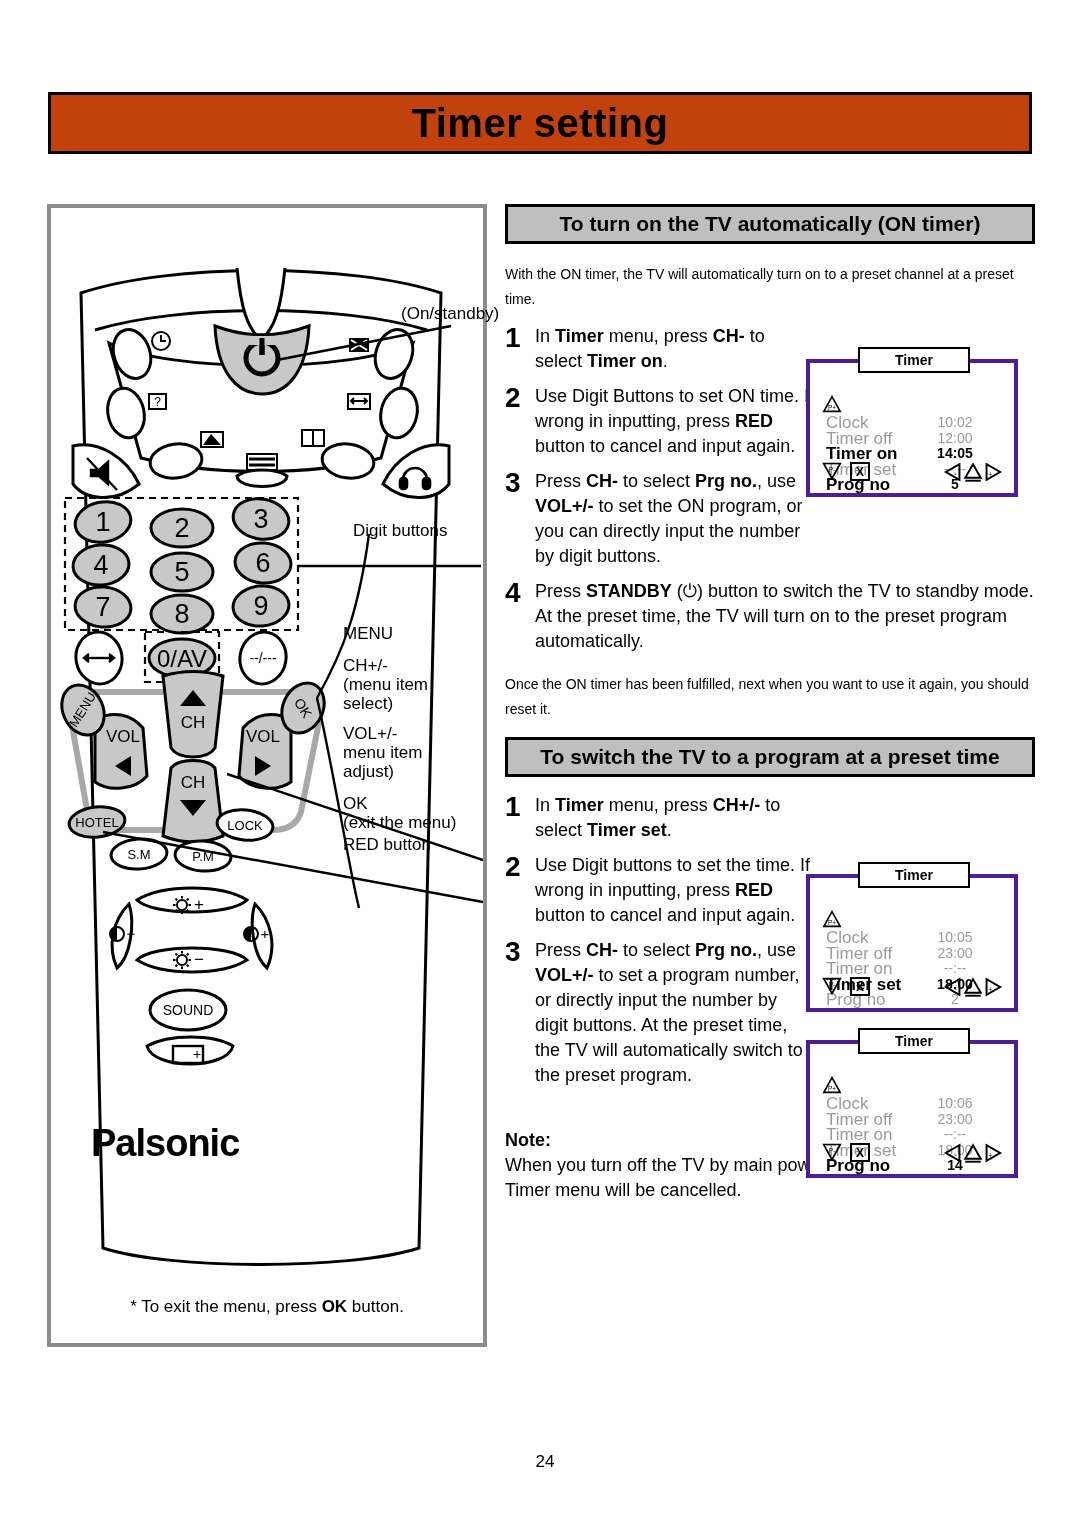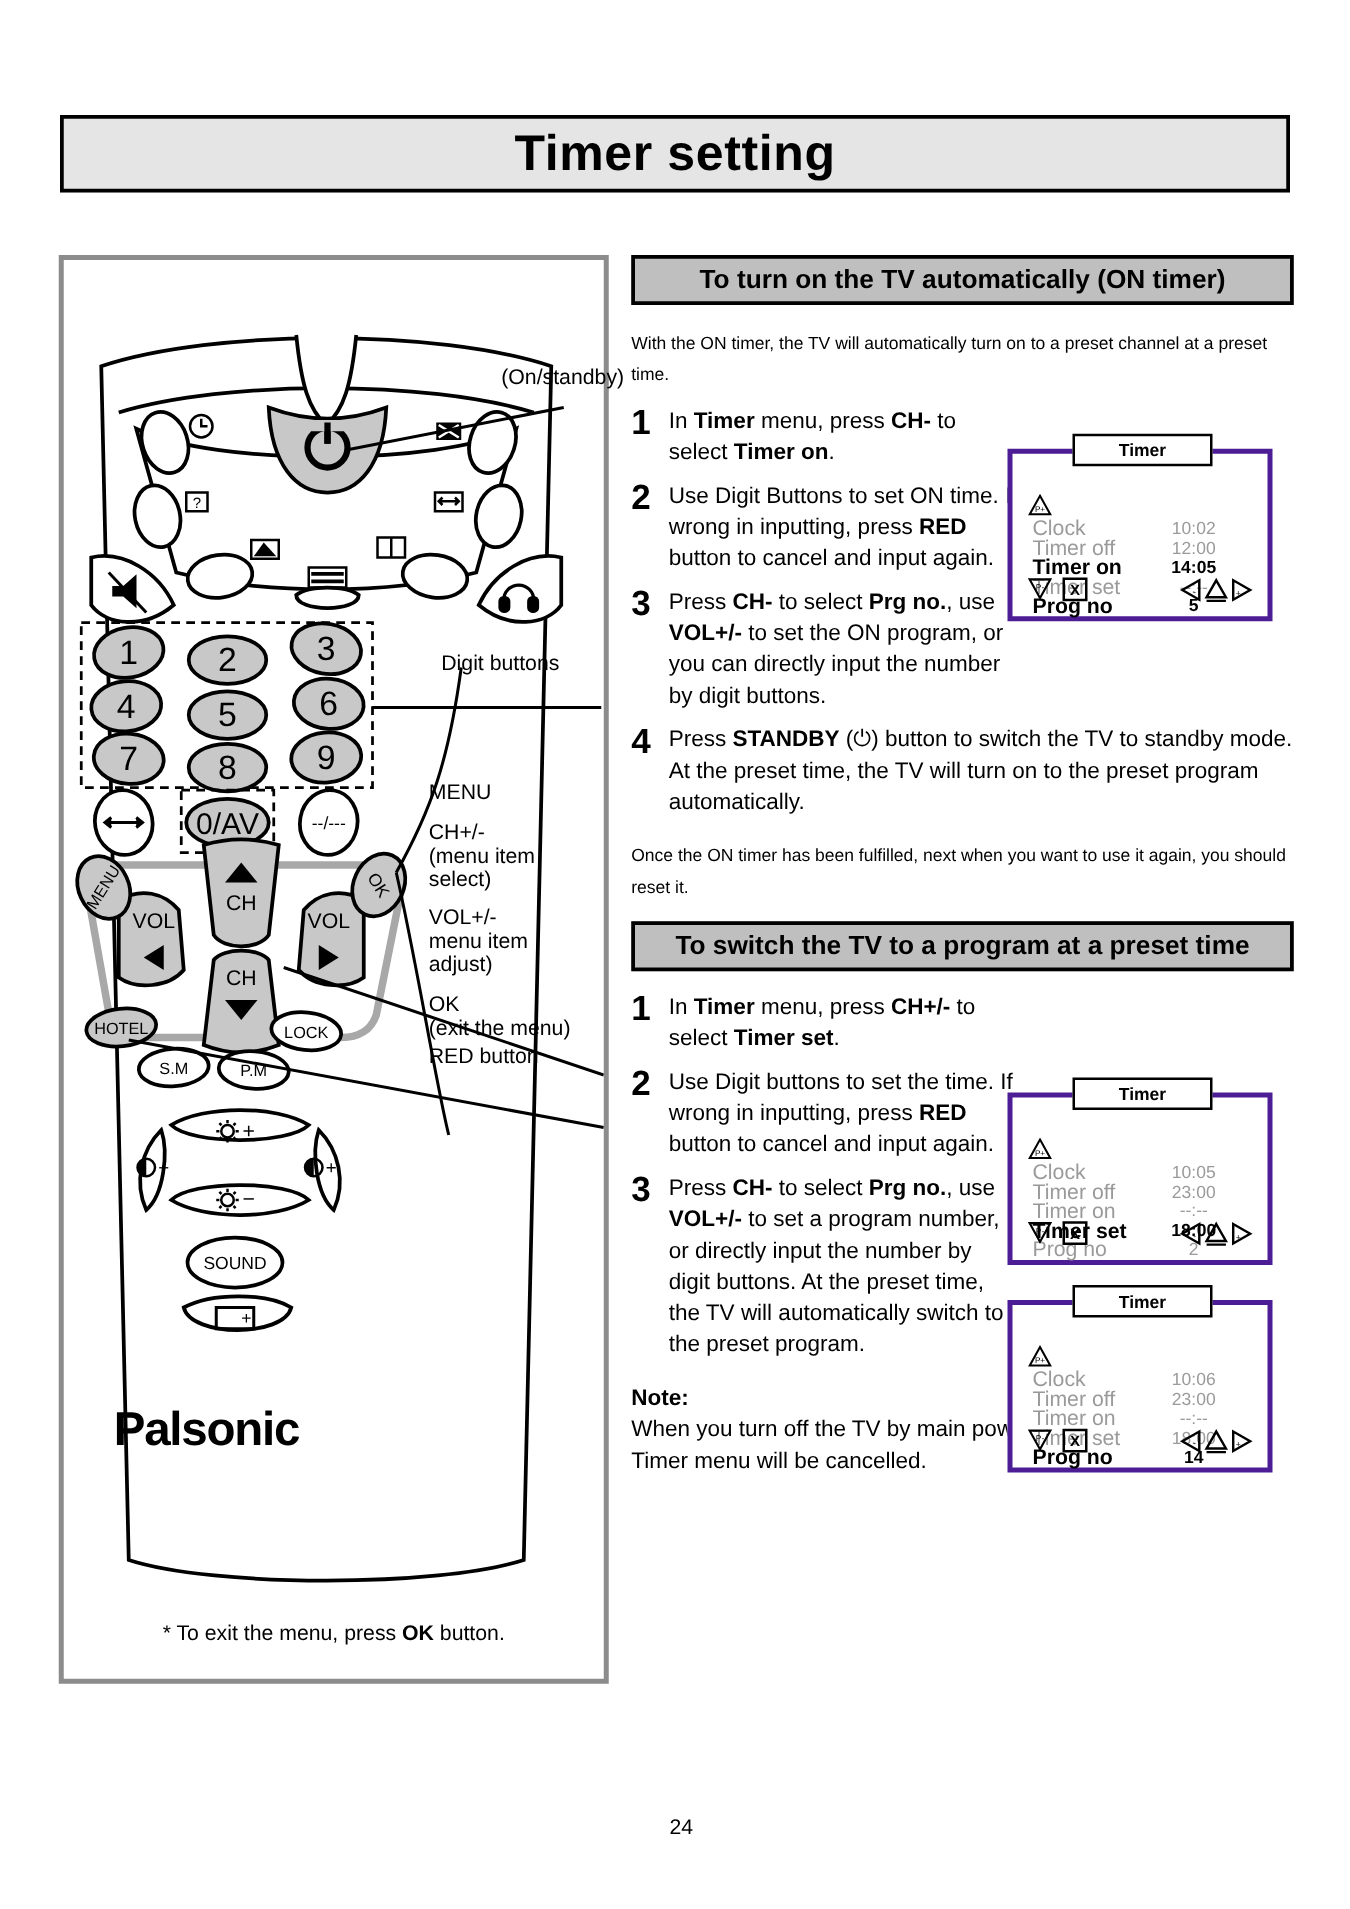--- a/index.html
+++ b/index.html
@@ -1,21 +1,21 @@
 <!DOCTYPE html>
 <html><head>
 <meta charset="utf-8">
 <style>
   html,body{margin:0;padding:0;background:#fff;}
   body{width:1080px;height:1527px;position:relative;font-family:"Liberation Sans",sans-serif;color:#000;overflow:hidden;}
 
   
   .title-banner{
     position:absolute;left:48px;top:92px;width:984px;height:62px;
-    background:#e5e5e5;border:3px solid #000;box-sizing:border-box;
+    background:#c2410c;border:3px solid #000;box-sizing:border-box;
     display:flex;align-items:center;justify-content:center;
   }
   .title-banner .t{font-size:40px;font-weight:bold;letter-spacing:.5px;}
 
   
   .left-panel{
     position:absolute;left:47px;top:204px;width:440px;height:1143px;
     border:4px solid #8c8c8c;box-sizing:border-box;background:#fff;
   }
   .remote-svg{position:absolute;left:0;top:0;}
@@ -37,21 +37,21 @@
   .step{display:flex;align-items:flex-start;margin-bottom:10px;}
   .step-num{
     font-size:28px;font-weight:bold;width:30px;flex:0 0 30px;
     line-height:24px;padding-top:2px;
   }
   .step-txt{font-size:18px;line-height:25px;}
   .step-txt b{font-weight:bold;}
   .narrow .step-txt{max-width:280px;}
   .wide  .step-txt{max-width:525px;}
 
-  .note-blk{margin-top:18px;}
+  .note-blk{margin-top:40px;}
   .note-lbl{font-size:18px;font-weight:bold;line-height:25px;}
   .note-txt{font-size:18px;line-height:25px;}
 
   
   .osd{position:absolute;width:212px;height:150px;}
   .osd-frame{
     position:absolute;left:0;top:12px;width:212px;height:138px;
     border:4px solid #4c1d95;box-sizing:border-box;background:#fff;
   }
   .osd-tab{
@@ -293,21 +293,21 @@
     <line class="lead" x1="247" y1="358" x2="430" y2="358"></line>
 
     <path class="lead" d="M266 490 C 294 440, 308 400, 318 326"></path>
     <path class="lead" d="M266 490 C 282 560, 298 660, 308 700"></path>
 
     <line class="lead" x1="176" y1="566" x2="432" y2="652"></line>
 
     <line class="lead" x1="52" y1="624" x2="432" y2="694"></line>
   </svg>
 
-  <div style="position:absolute;left:350px;top:84px;font-size:17px">(On/standby)</div>
+  <div style="position:absolute;left:350px;top:96px;font-size:17px">(On/standby)</div>
   <div style="position:absolute;left:302px;top:313px;font-size:17px">Digit buttons</div>
   <div style="position:absolute;left:292px;top:416px;font-size:17px">MENU</div>
   <div style="position:absolute;left:292px;top:448px;font-size:17px;line-height:19px">
     <div>CH+/-</div>
     <div>(menu item</div>
     <div>select)</div>
   </div>
   <div style="position:absolute;left:292px;top:516px;font-size:17px;line-height:19px">
     <div>VOL+/-</div>
     <div>menu item</div>

